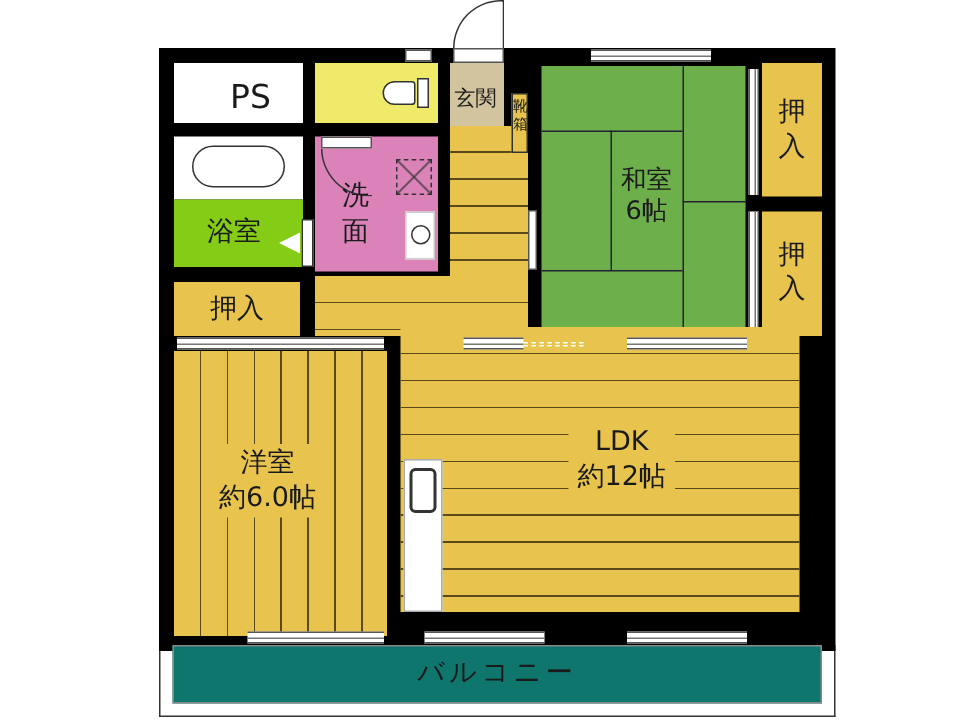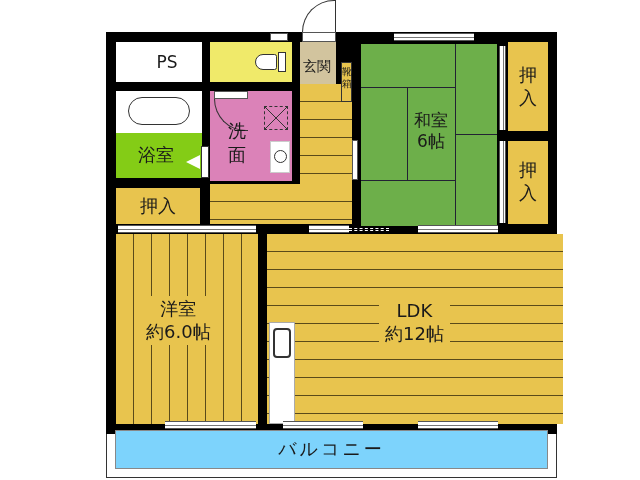--- a/index.html
+++ b/index.html
@@ -16,21 +16,21 @@
   .win-v::after { content:""; position:absolute; top:0; bottom:0; left:50%; width:1px; background:#777; }
 </style>
 </head>
 <body>
 
 <div class="abs" style="left:106px; top:430px; width:451px; height:48px; border:1px solid #333; border-top:none; background:#fff;"></div>
 
 <div class="abs wall" style="left:106px; top:32px; width:451px; height:402px;"></div>
 
 <div class="abs" style="left:116px; top:42px; width:86px; height:40px; background:#fff;">
-  <div class="room-label" style="left:16px; right:0; top:10px; font-size:17px;">PS</div>
+  <div class="room-label" style="left:16px; right:0; top:10px; font-size:22px;">PS</div>
 </div>
 
 <div class="abs" style="left:116px; top:91px; width:86px; height:42px; background:#fff;">
   <div class="abs" style="left:12px; top:6px; width:62px; height:28px; border:1px solid #333; border-radius:14px; background:#fff;"></div>
 </div>
 
 <div class="abs" style="left:116px; top:133px; width:86px; height:45px; background:#84cc16;">
   <div class="room-label" style="left:0; width:80px; top:11px; font-size:18px;">浴室</div>
   <div class="abs" style="left:70px; top:22px; width:0; height:0; border-top:7px solid transparent; border-bottom:7px solid transparent; border-right:14px solid #fff;"></div>
 </div>
@@ -107,32 +107,32 @@
 </div>
 
 <div class="abs floor-v" style="left:116px; top:234px; width:142px; height:190px; background-color:#e8c44e;">
   <div class="room-label" style="left:26px; top:62px; font-size:18px; background:#e8c44e; padding:2px 4px;">
     <div>洋室</div>
     <div>約6.0帖</div>
   </div>
 </div>
 <div class="abs win-h" style="left:118px; top:225px; width:138px; height:8px;"></div>
 
-<div class="abs floor-h" style="left:267px; top:234px; width:296px; height:190px; background-color:#e8c44e;">
+<div class="abs floor-h" style="left:267px; top:218px; width:266px; height:190px; background-color:#e8c44e;">
   <div class="room-label" style="left:112px; top:64px; font-size:18px; background:#e8c44e; padding:2px 6px;">
     <div>LDK</div>
     <div>約12帖</div>
   </div>
   <div class="abs" style="left:2px; top:88px; width:26px; height:102px; background:#fff; border:1px solid #aaa;">
     <div class="abs" style="left:3px; top:5px; width:18px; height:30px; border:2px solid #333; border-radius:4px;"></div>
   </div>
 </div>
 <div class="abs win-h" style="left:309px; top:225px; width:40px; height:8px;"></div>
 <div class="abs" style="left:349px; top:228px; width:40px; height:3px; border-top:1px dashed #fff; border-bottom:1px dashed #fff;"></div>
 <div class="abs win-h" style="left:418px; top:225px; width:80px; height:8px;"></div>
 
 <div class="abs win-h" style="left:165px; top:421px; width:91px; height:8px;"></div>
 <div class="abs win-h" style="left:283px; top:421px; width:80px; height:8px;"></div>
 <div class="abs win-h" style="left:418px; top:421px; width:80px; height:8px;"></div>
 
-<div class="abs" style="left:115px; top:430px; width:433px; height:39px; background:#7dd3fc; border:1px solid #888;">
+<div class="abs" style="left:115px; top:430px; width:433px; height:39px; background:#0f766e; border:1px solid #888;">
   <div class="room-label" style="left:0; right:0; top:7px; font-size:18px; letter-spacing:3px;">バルコニー</div>
 </div>
 
 </body></html>

